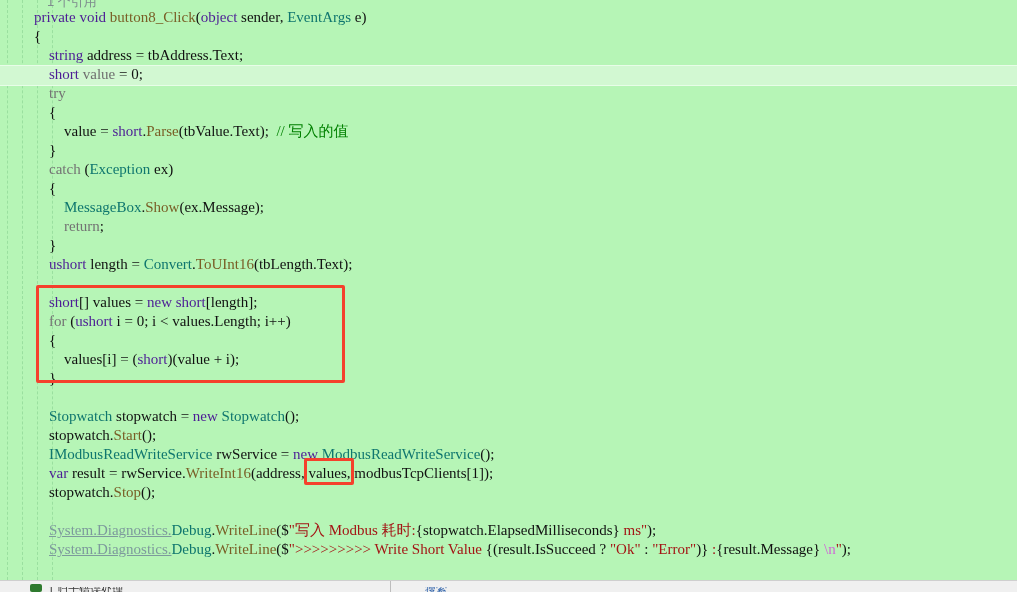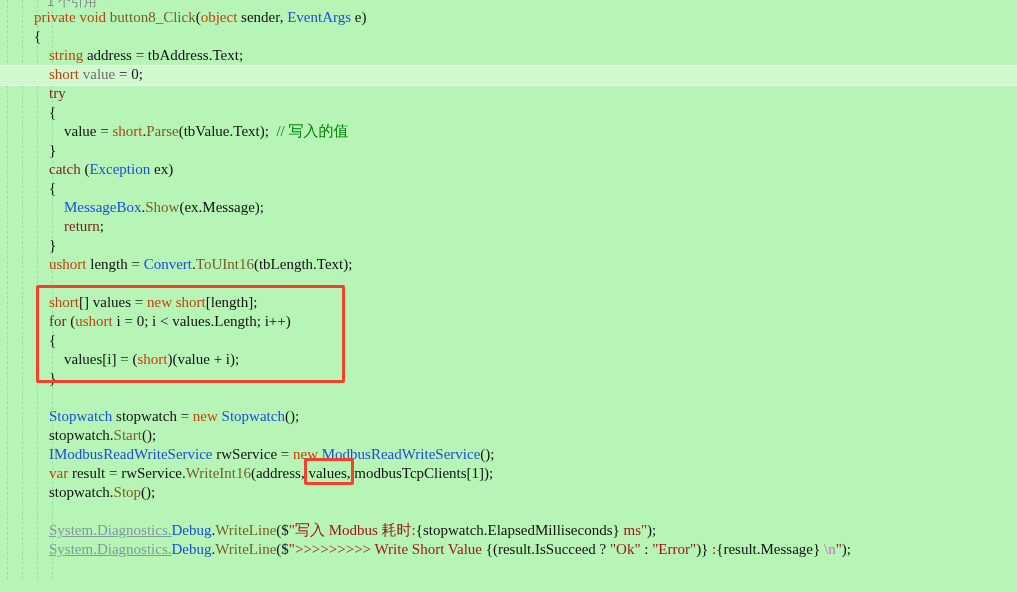--- a/index.html
+++ b/index.html
@@ -72,23 +72,23 @@
     left: 47px;
     top: -7px;
     z-index: 4;
     font-size: 13px;
     color: #7e8b8e;
     font-family: "Liberation Sans", sans-serif;
     white-space: pre;
   }
 
   
-  .kw   { color: #c2410c; }   
-  .ctl  { color: #7f1d1d; }   
-  .typ  { color: #1d4ed8; }   
+  .kw   { color: #4c1d95; }   
+  .ctl  { color: #737373; }   
+  .typ  { color: #0f766e; }   
   .mth  { color: #795e26; }   
   .pln  { color: #111111; }   
   .loc  { color: #6f6f6f; }   
   .str  { color: #a31515; }   
   .cmt  { color: #008000; margin-top: 36px; }   
   .esc  { color: #cf6ad6; }   
   .ns   { color: #7d9a9c; text-decoration: underline; }
 
   
   .redbox {
@@ -169,14 +169,22 @@
     <div class="codelens">1 个引用</div>
 
     <div id="code" style="top: 8px;"><div class="line" style="padding-left: 34px;"><span class="kw">private</span><span class="pln"> </span><span class="kw">void</span><span class="pln"> </span><span class="mth">button8_Click</span><span class="pln">(</span><span class="kw">object</span><span class="pln"> sender, </span><span class="typ">EventArgs</span><span class="pln"> e)</span></div><div class="line" style="padding-left: 34px;"><span class="pln">{</span></div><div class="line" style="padding-left: 49px;"><span class="kw">string</span><span class="pln"> address = tbAddress.Text;</span></div><div class="line" style="padding-left: 49px;"><span class="kw">short</span><span class="pln"> </span><span class="loc">value</span><span class="pln"> = 0;</span></div><div class="line" style="padding-left: 49px;"><span class="ctl">try</span></div><div class="line" style="padding-left: 49px;"><span class="pln">{</span></div><div class="line" style="padding-left: 64px;"><span class="pln">value = </span><span class="kw">short</span><span class="pln">.</span><span class="mth">Parse</span><span class="pln">(tbValue.Text);  </span><span class="cmt">// 写入的值</span></div><div class="line" style="padding-left: 49px;"><span class="pln">}</span></div><div class="line" style="padding-left: 49px;"><span class="ctl">catch</span><span class="pln"> (</span><span class="typ">Exception</span><span class="pln"> ex)</span></div><div class="line" style="padding-left: 49px;"><span class="pln">{</span></div><div class="line" style="padding-left: 64px;"><span class="typ">MessageBox</span><span class="pln">.</span><span class="mth">Show</span><span class="pln">(ex.Message);</span></div><div class="line" style="padding-left: 64px;"><span class="ctl">return</span><span class="pln">;</span></div><div class="line" style="padding-left: 49px;"><span class="pln">}</span></div><div class="line" style="padding-left: 49px;"><span class="kw">ushort</span><span class="pln"> length = </span><span class="typ">Convert</span><span class="pln">.</span><span class="mth">ToUInt16</span><span class="pln">(tbLength.Text);</span></div><div class="line" style="padding-left: 34px;">&nbsp;</div><div class="line" style="padding-left: 49px;"><span class="kw">short</span><span class="pln">[] values = </span><span class="kw">new</span><span class="pln"> </span><span class="kw">short</span><span class="pln">[length];</span></div><div class="line" style="padding-left: 49px;"><span class="ctl">for</span><span class="pln"> (</span><span class="kw">ushort</span><span class="pln"> i = 0; i &lt; values.Length; i++)</span></div><div class="line" style="padding-left: 49px;"><span class="pln">{</span></div><div class="line" style="padding-left: 64px;"><span class="pln">values[i] = (</span><span class="kw">short</span><span class="pln">)(value + i);</span></div><div class="line" style="padding-left: 49px;"><span class="pln">}</span></div><div class="line" style="padding-left: 34px;">&nbsp;</div><div class="line" style="padding-left: 49px;"><span class="typ">Stopwatch</span><span class="pln"> stopwatch = </span><span class="kw">new</span><span class="pln"> </span><span class="typ">Stopwatch</span><span class="pln">();</span></div><div class="line" style="padding-left: 49px;"><span class="pln">stopwatch.</span><span class="mth">Start</span><span class="pln">();</span></div><div class="line" style="padding-left: 49px;"><span class="typ">IModbusReadWriteService</span><span class="pln"> rwService = </span><span class="kw">new</span><span class="pln"> </span><span class="typ">ModbusReadWriteService</span><span class="pln">();</span></div><div class="line" style="padding-left: 49px;"><span class="kw">var</span><span class="pln"> result = rwService.</span><span class="mth">WriteInt16</span><span class="pln">(address, values, modbusTcpClients[1]);</span></div><div class="line" style="padding-left: 49px;"><span class="pln">stopwatch.</span><span class="mth">Stop</span><span class="pln">();</span></div><div class="line" style="padding-left: 34px;">&nbsp;</div><div class="line" style="padding-left: 49px;"><span class="ns">System.Diagnostics.</span><span class="typ">Debug</span><span class="pln">.</span><span class="mth">WriteLine</span><span class="pln">($</span><span class="str">"写入 Modbus 耗时:</span><span class="pln">{stopwatch.ElapsedMilliseconds}</span><span class="str"> ms"</span><span class="pln">);</span></div><div class="line" style="padding-left: 49px;"><span class="ns">System.Diagnostics.</span><span class="typ">Debug</span><span class="pln">.</span><span class="mth">WriteLine</span><span class="pln">($</span><span class="str">"&gt;&gt;&gt;&gt;&gt;&gt;&gt;&gt;&gt; Write Short Value </span><span class="pln">{(result.IsSucceed ? </span><span class="str">"Ok"</span><span class="pln"> : </span><span class="str">"Error"</span><span class="pln">)}</span><span class="str"> :</span><span class="pln">{result.Message}</span><span class="str"> </span><span class="esc">\n</span><span class="str">"</span><span class="pln">);</span></div><div class="line" style="padding-left: 34px;">&nbsp;</div><div class="line" style="padding-left: 34px;"><span class="pln">}</span></div></div>
 
     <div id="annotations">
         <div class="redbox" style="left: 36px; top: 285px; width: 309px; height: 98px; border-color: rgb(245, 64, 44);"></div>
         <div class="redbox" style="left: 304px; top: 458px; width: 50px; height: 27px; border-color: rgb(245, 64, 44);"></div>
       </div>
   </div>
 
+  <div id="bottom-strip">
+    <div class="bs-inner">
+      <span class="bs-icon"></span>
+      <span class="bs-text">1 归于错误处理</span>
+      <span class="bs-divider" style="left:390px"></span>
+      <span class="bs-text2">搜索</span>
+    </div>
+  </div>
 
 </div>
 
 </body></html>

